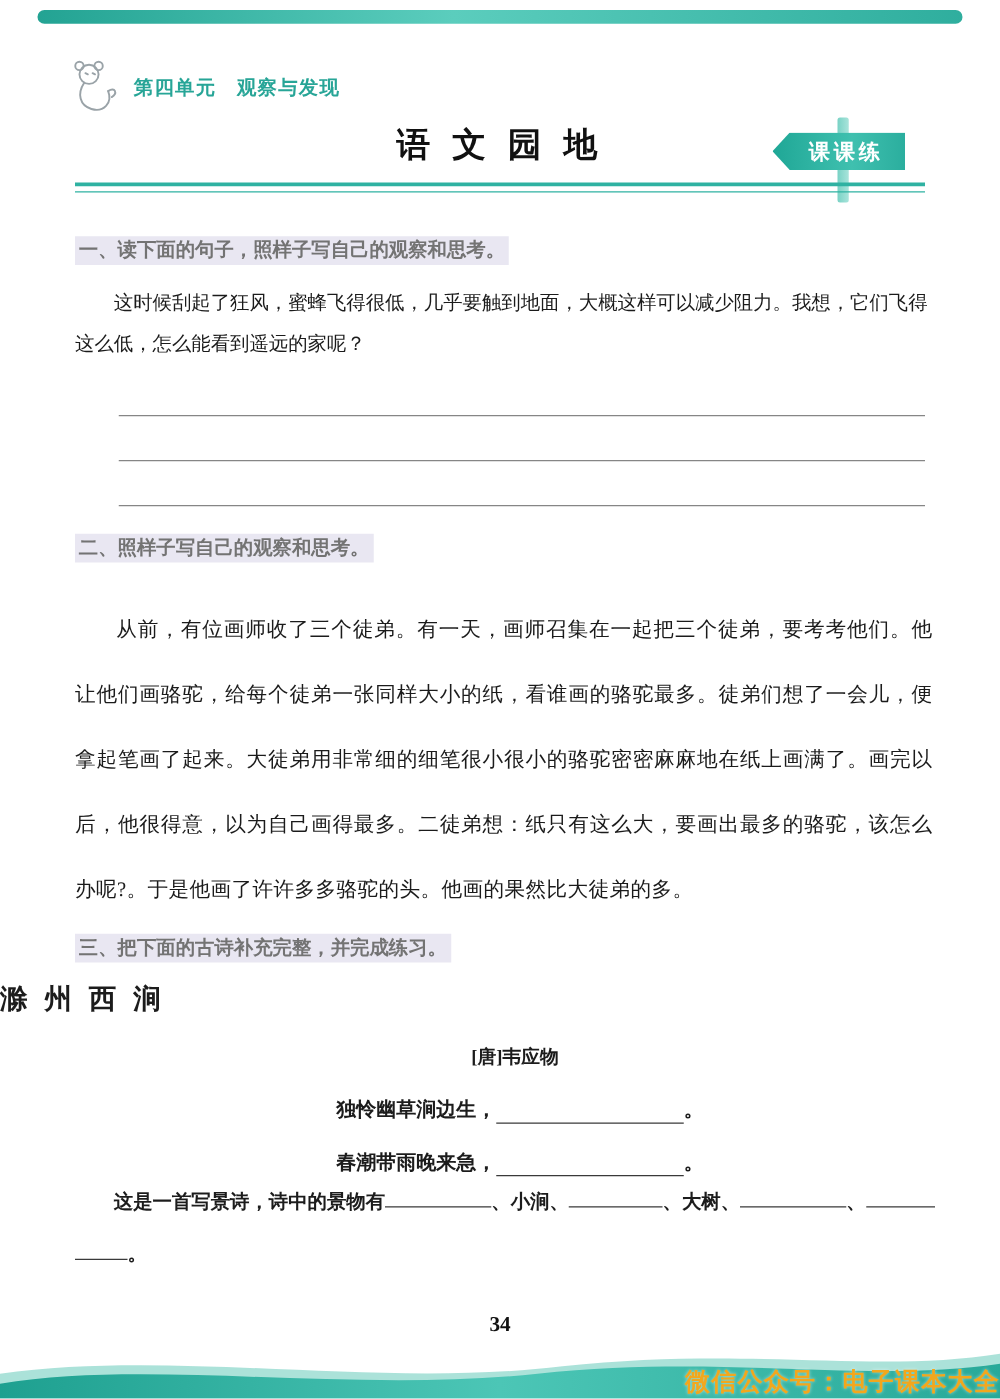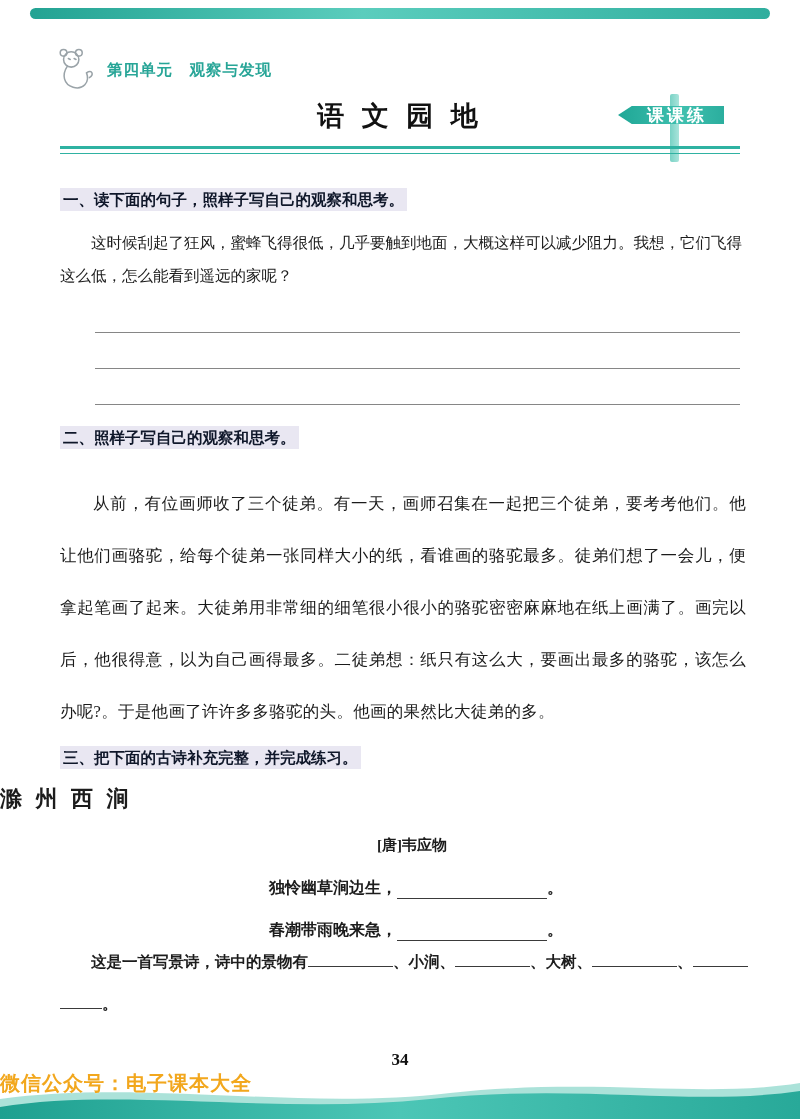--- a/index.html
+++ b/index.html
@@ -25,37 +25,37 @@
     text-align: center; font-family: "Liberation Sans", sans-serif;
     font-size: 27px; font-weight: 700; letter-spacing: 5px; color: #111;
   }
   
   .badge-wrap { position: absolute; top: 94px; left: 618px; width: 115px; height: 70px; }
   .badge-pole {
     position: absolute; left: 52px; top: 0; width: 9px; height: 68px;
     background: linear-gradient(90deg, #79d2c5, #a9e4db); border-radius: 2px;
   }
   .badge-ribbon {
-    position: absolute; top: 12px; left: 0; width: 106px; height: 18px;
+    position: absolute; top: 12px; left: 0; width: 106px; height: 30px;
     clip-path: polygon(0 50%, 13% 0, 100% 0, 100% 100%, 13% 100%);
     background: linear-gradient(90deg, #1fa796, #3fc0af 60%, #2bae9e);
     color: #ffffff; font-family: "Liberation Sans", sans-serif;
     font-weight: 700; font-size: 17px; letter-spacing: 3px;
     display: flex; align-items: center; justify-content: center; padding-left: 12px;
     box-sizing: border-box;
   }
   
   .double-rule { position: absolute; top: 146px; left: 60px; width: 680px; }
   .rule-thick { border-top: 3px solid #2fb2a2; }
   .rule-thin  { border-top: 1.2px solid #2fb2a2; margin-top: 4px; }
   
   .sec-heading {
     position: absolute; left: 60px; margin: 0;
     font-family: "Liberation Sans", sans-serif; font-weight: 700;
-    font-size: 15.5px; color: #0f172a;
+    font-size: 15.5px; color: #737373;
   }
   .hl { background: #e9e7f2; padding: 3px 3px; }
   .sec1 { top: 190px; }
   .sec2 { top: 428px; }
   .sec3 { top: 748px; }
   
   .body-para {
     position: absolute; left: 60px; margin: 0; text-align: justify;
     color: #1b1b1b;
   }
@@ -91,22 +91,22 @@
   }
   .q-line1 { text-indent: 2em; white-space: nowrap; }
   .q-line2 { margin-top: 2px; }
   
   .page-number {
     position: absolute; top: 1050px; left: 0; width: 100%;
     text-align: center; font-size: 17px; font-weight: 700; color: #111;
   }
   .footer-wave { position: absolute; left: 0; bottom: 0; width: 800px; height: 46px; display: block; }
   .watermark {
-    position: absolute; bottom: 22px; left: 0; width: 100%;
-    text-align: left; font-family: "Liberation Sans", sans-serif;
+    position: absolute; bottom: 0; left: 0; width: 100%;
+    text-align: right; font-family: "Liberation Sans", sans-serif;
     font-weight: 700; font-size: 20px; letter-spacing: 1px;
     color: #f2a71d; z-index: 3;
     text-shadow: 0 0 3px rgba(255,255,255,0.55);
   }
   .mascot svg { display: block; }
 </style>
 </head>
 <body>
 
 <div class="page">

